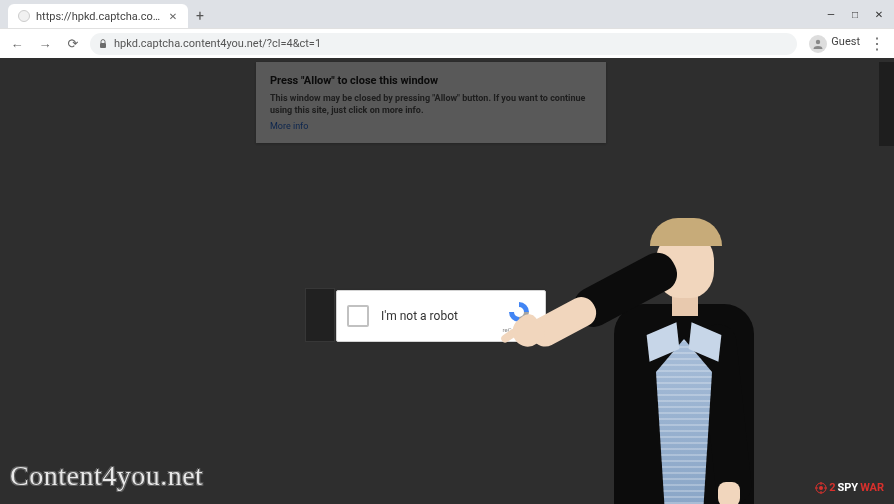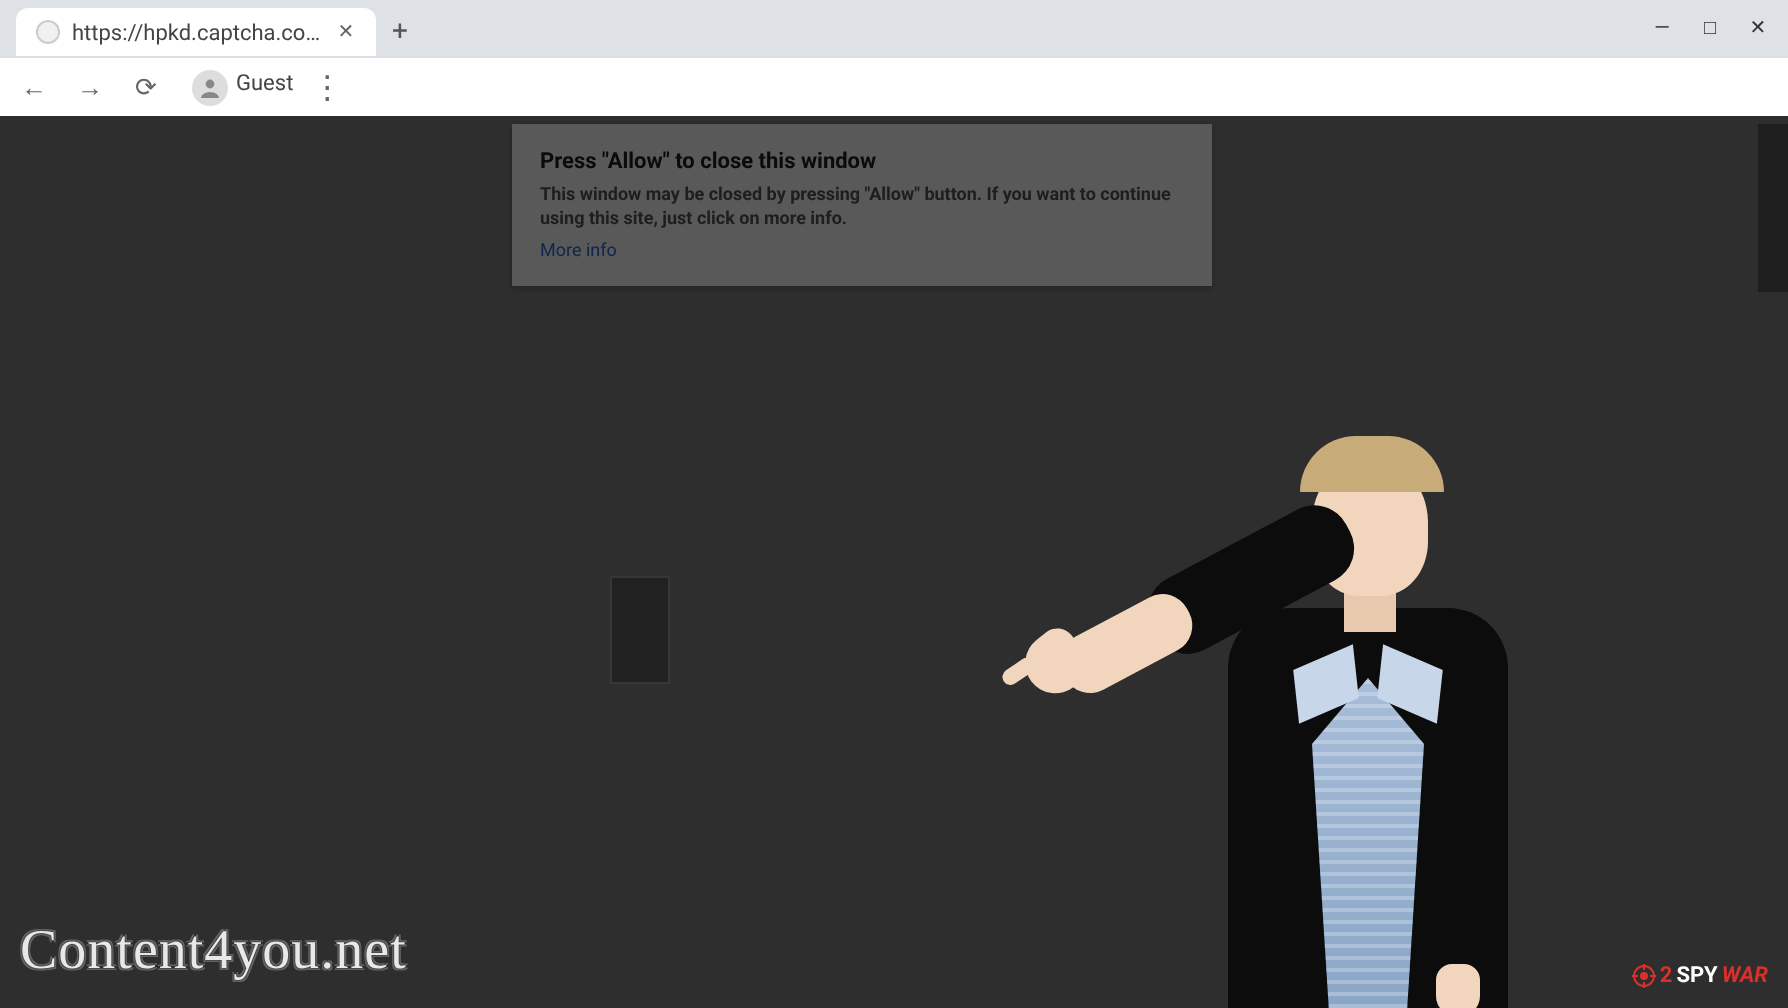--- a/index.html
+++ b/index.html
@@ -47,21 +47,21 @@
     
     .captcha-shadow-box { position:absolute; top: 230px; left: 305px; width: 30px; height: 54px; border:1px solid rgba(255,255,255,0.1); background: rgba(20,20,20,0.5); }
     
     .right-strip { position:absolute; top:4px; right:0; width:15px; height:84px; background: rgba(255,255,255,0.92); }
     
     .watermark-url { position:absolute; left:10px; bottom: 12px; font-family: Georgia, serif; font-size: 28px; color:#e8e8e8; text-shadow: 0 0 1px #000, 1px 1px 0 #666, -1px -1px 0 #666, 1px -1px 0 #666, -1px 1px 0 #666; letter-spacing:0.5px; }
     
     .watermark-brand { position:absolute; right:10px; bottom:10px; font-size:11px; font-weight:bold; display:flex; align-items:center; gap:2px; }
     .watermark-brand .two { color:#d9302c; }
     .watermark-brand .spy { color:#fff; }
-    .watermark-brand .war { color:#d9302c;font-style:italic; }
+    .watermark-brand .war { color:#d9302c; }
     .watermark-brand .mark { color:#d9302c; width:12px;height:12px;display:inline-flex;align-items:center;justify-content:center; }
     
     .person-overlay { position:absolute; right: 80px; bottom: 0; width: 300px; height: 370px; pointer-events:none; }
     .person-body { position:absolute; bottom:0; right:40px; width:180px; height:300px; }
     .suit { position:absolute; bottom:0; left:20px; width:140px; height:200px; background:#0c0c0c; border-radius: 30px 30px 0 0; }
     .shirt { position:absolute; bottom:0; left:62px; width:56px; height:165px; background: linear-gradient(#a7bdd8,#8aa6c7); clip-path: polygon(50% 0, 100% 20%, 85% 100%, 15% 100%, 0 20%); }
     .shirt-stripes { position:absolute; inset:0; background: repeating-linear-gradient(0deg, rgba(255,255,255,0.25) 0 2px, transparent 2px 6px); }
     .collar-l { position:absolute; bottom:148px; left:54px; width:30px; height:28px; background:#c7d6e8; transform: skewY(-18deg) rotate(-6deg); }
     .collar-r { position:absolute; bottom:148px; left:96px; width:30px; height:28px; background:#c7d6e8; transform: skewY(18deg) rotate(6deg); }
     .neck { position:absolute; bottom:188px; left:78px; width:26px; height:24px; background:#e8c9ae; }
@@ -94,20 +94,27 @@
     <div class="window-controls">
       <span>—</span>
       <span>□</span>
       <span>✕</span>
     </div>
   </div>
   <div class="toolbar">
     <div class="nav-btn">←</div>
     <div class="nav-btn">→</div>
     <div class="nav-btn">⟳</div>
+    <div class="omnibox">
+      <svg class="lock" viewBox="0 0 10 10">
+          <rect x="2" y="4" width="6" height="5" rx="1" fill="#6b6b6b"></rect>
+          <path d="M3 4 V2.6 a2 2 0 0 1 4 0 V4" fill="none" stroke="#6b6b6b" stroke-width="1"></path>
+        </svg>
+      <span>hpkd.captcha.content4you.net/?cl=4&amp;ct=1</span>
+    </div>
     <div class="profile">
       <span class="avatar">
         <svg width="12" height="12" viewBox="0 0 12 12">
             <circle cx="6" cy="4" r="2.2" fill="#888"></circle>
             <path d="M1.5 11 a4.5 3 0 0 1 9 0 Z" fill="#888"></path>
           </svg>
       </span>
       <span>Guest</span>
     </div>
     <div class="menu-btn">⋮</div>
@@ -127,20 +134,32 @@
 
   <div class="message-box" style="opacity:0.28">
       <h3>Press "Allow" to close this window</h3>
       <p>This window may be closed by pressing "Allow" button. If you want to continue using this site, just click on more info.</p>
       <a href="#">More info</a>
   </div>
 
 
   <div class="captcha-shadow-box"></div>
 
+  <div class="captcha-widget">
+    <div class="captcha-checkbox"></div>
+    <div class="captcha-label">I'm not a robot</div>
+    <div class="captcha-brand">
+      <svg class="captcha-logo" viewBox="0 0 24 24">
+        <path d="M12 2 A10 10 0 0 1 22 12 L17 12 A5 5 0 0 0 12 7 Z" fill="#4285f4"></path>
+        <path d="M22 12 A10 10 0 0 1 12 22 L12 17 A5 5 0 0 0 17 12 Z" fill="#a3a3a3"></path>
+        <path d="M12 22 A10 10 0 0 1 2 12 L7 12 A5 5 0 0 0 12 17 Z" fill="#4285f4"></path>
+      </svg>
+      <div class="captcha-brand-text">reCAPTCHA</div>
+    </div>
+  </div>
 </div>
 
 <div class="person-overlay">
   <div class="person-body">
     <div class="hair"></div>
     <div class="suit"></div>
     <div class="arm-down"></div>
     <div class="hand-down"></div>
     <div class="shirt">
         <div class="shirt-stripes"></div>

